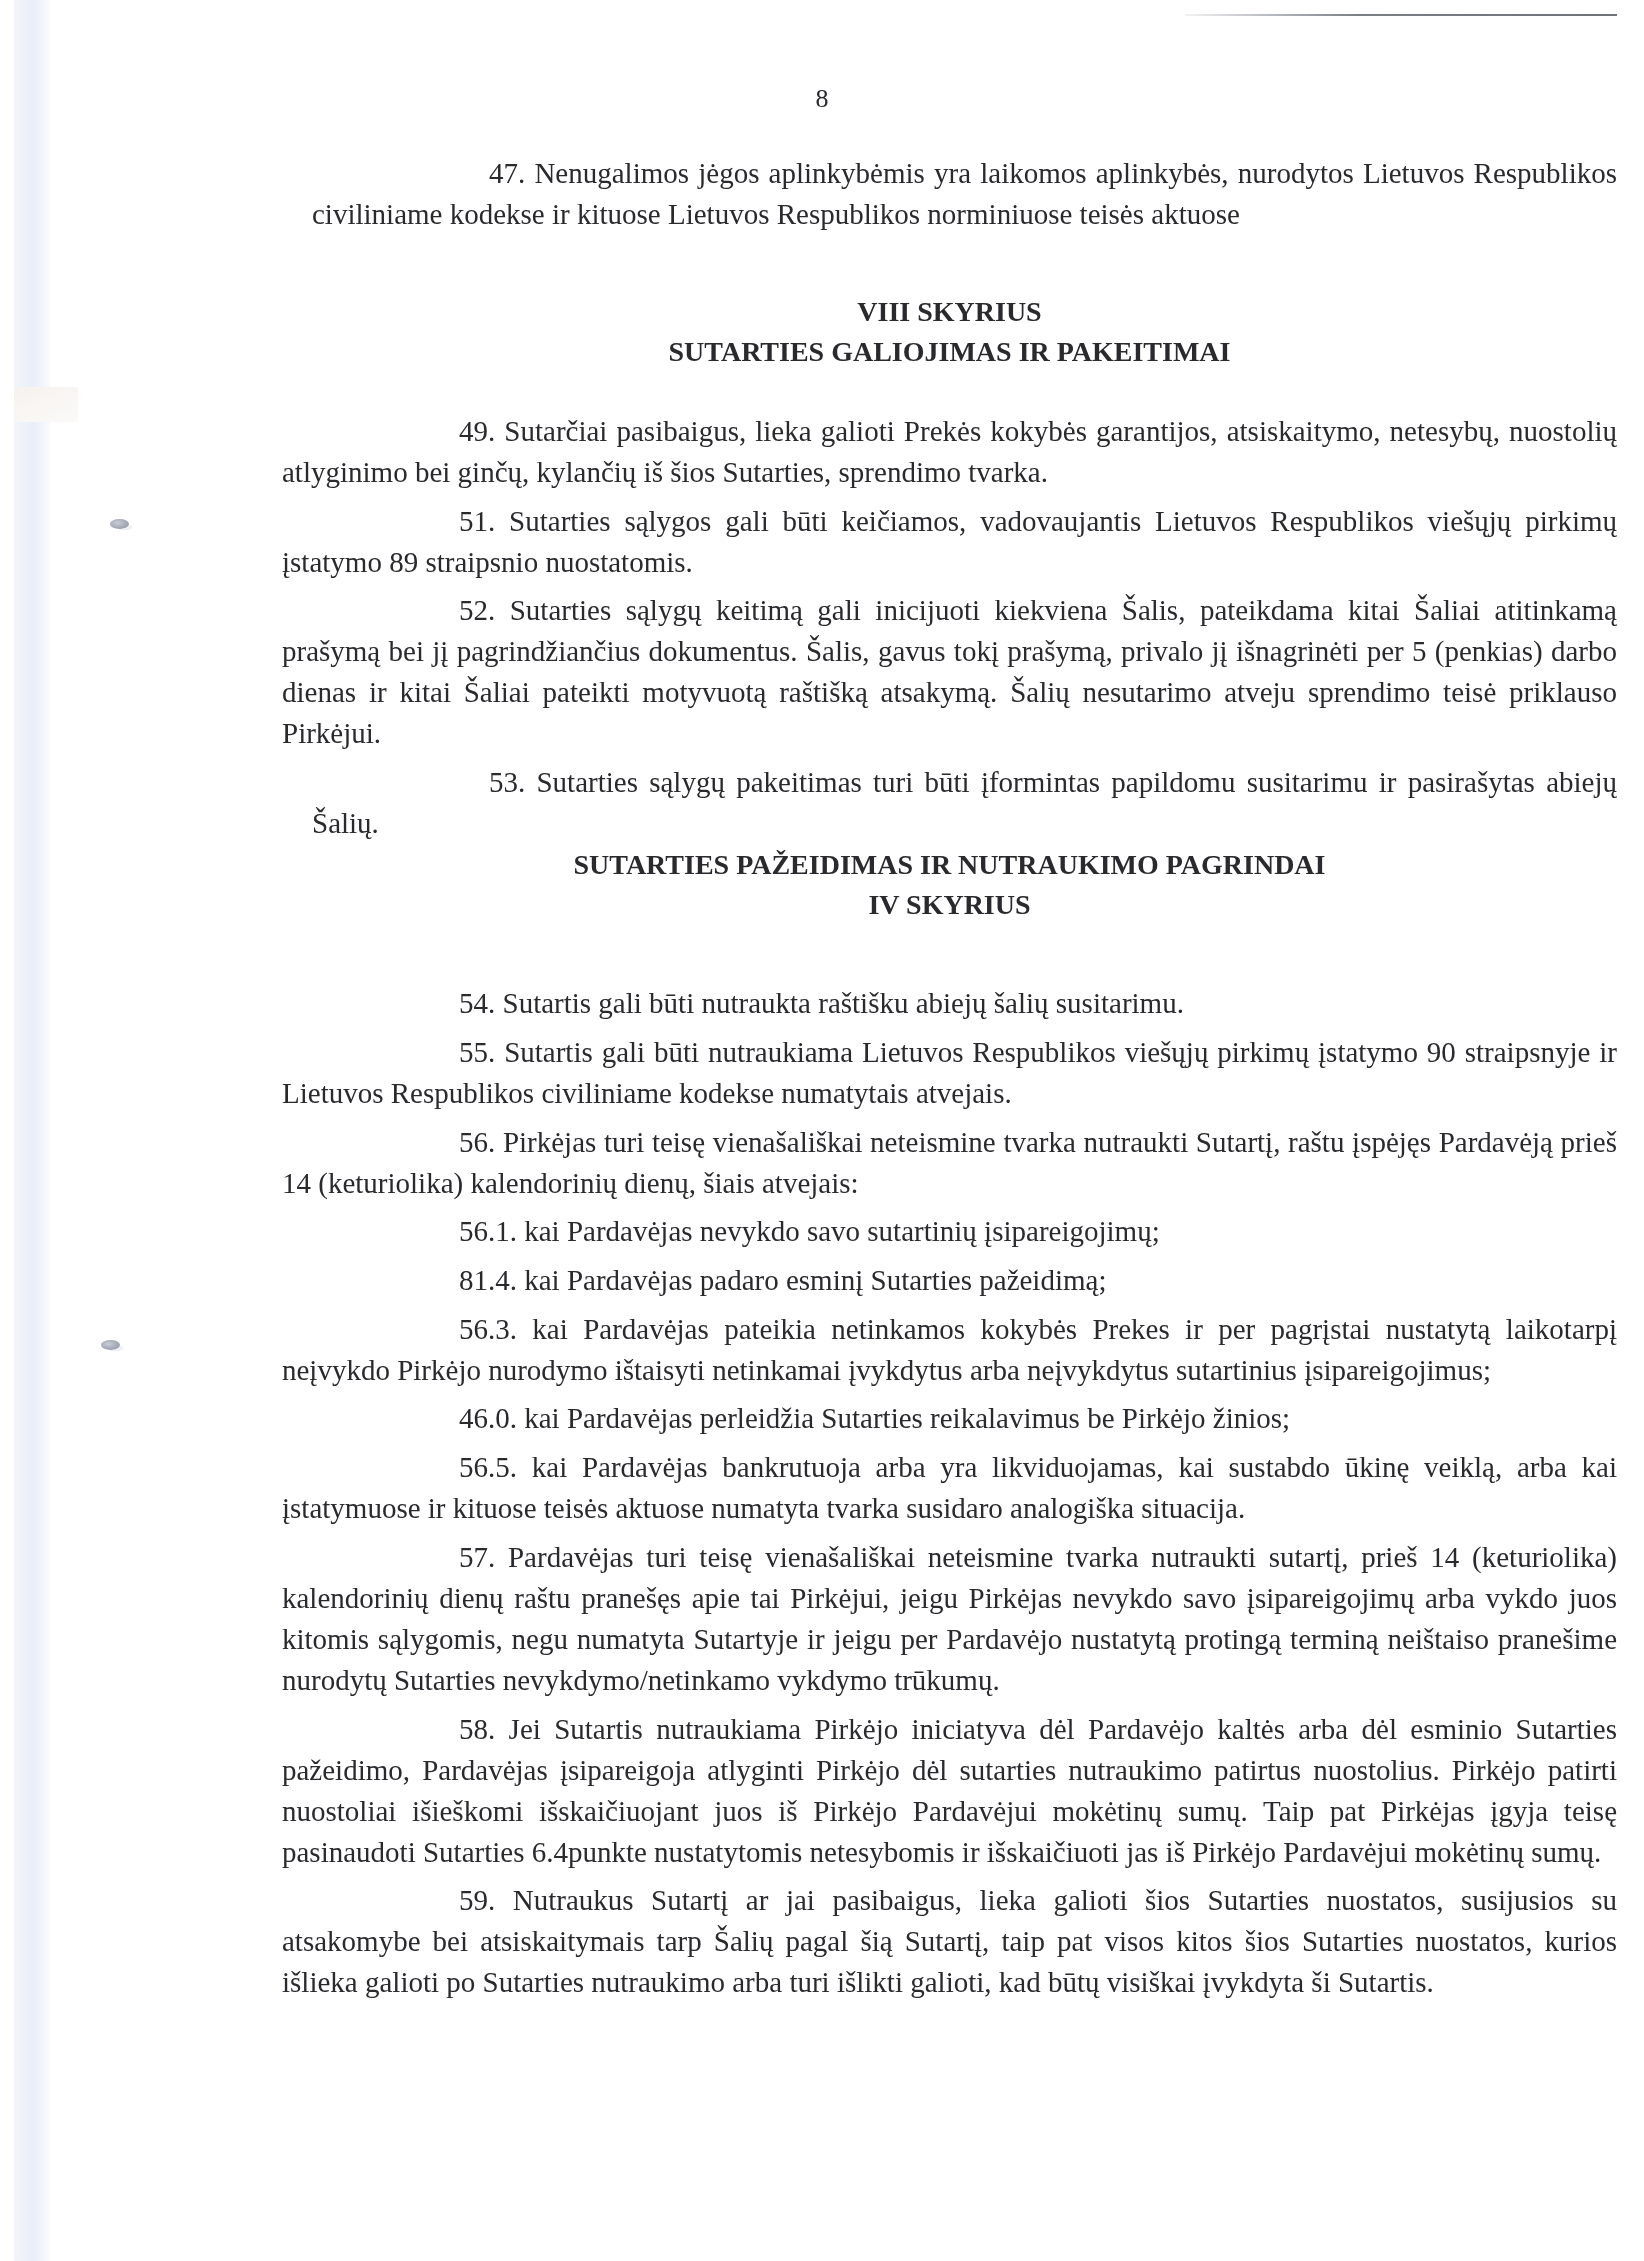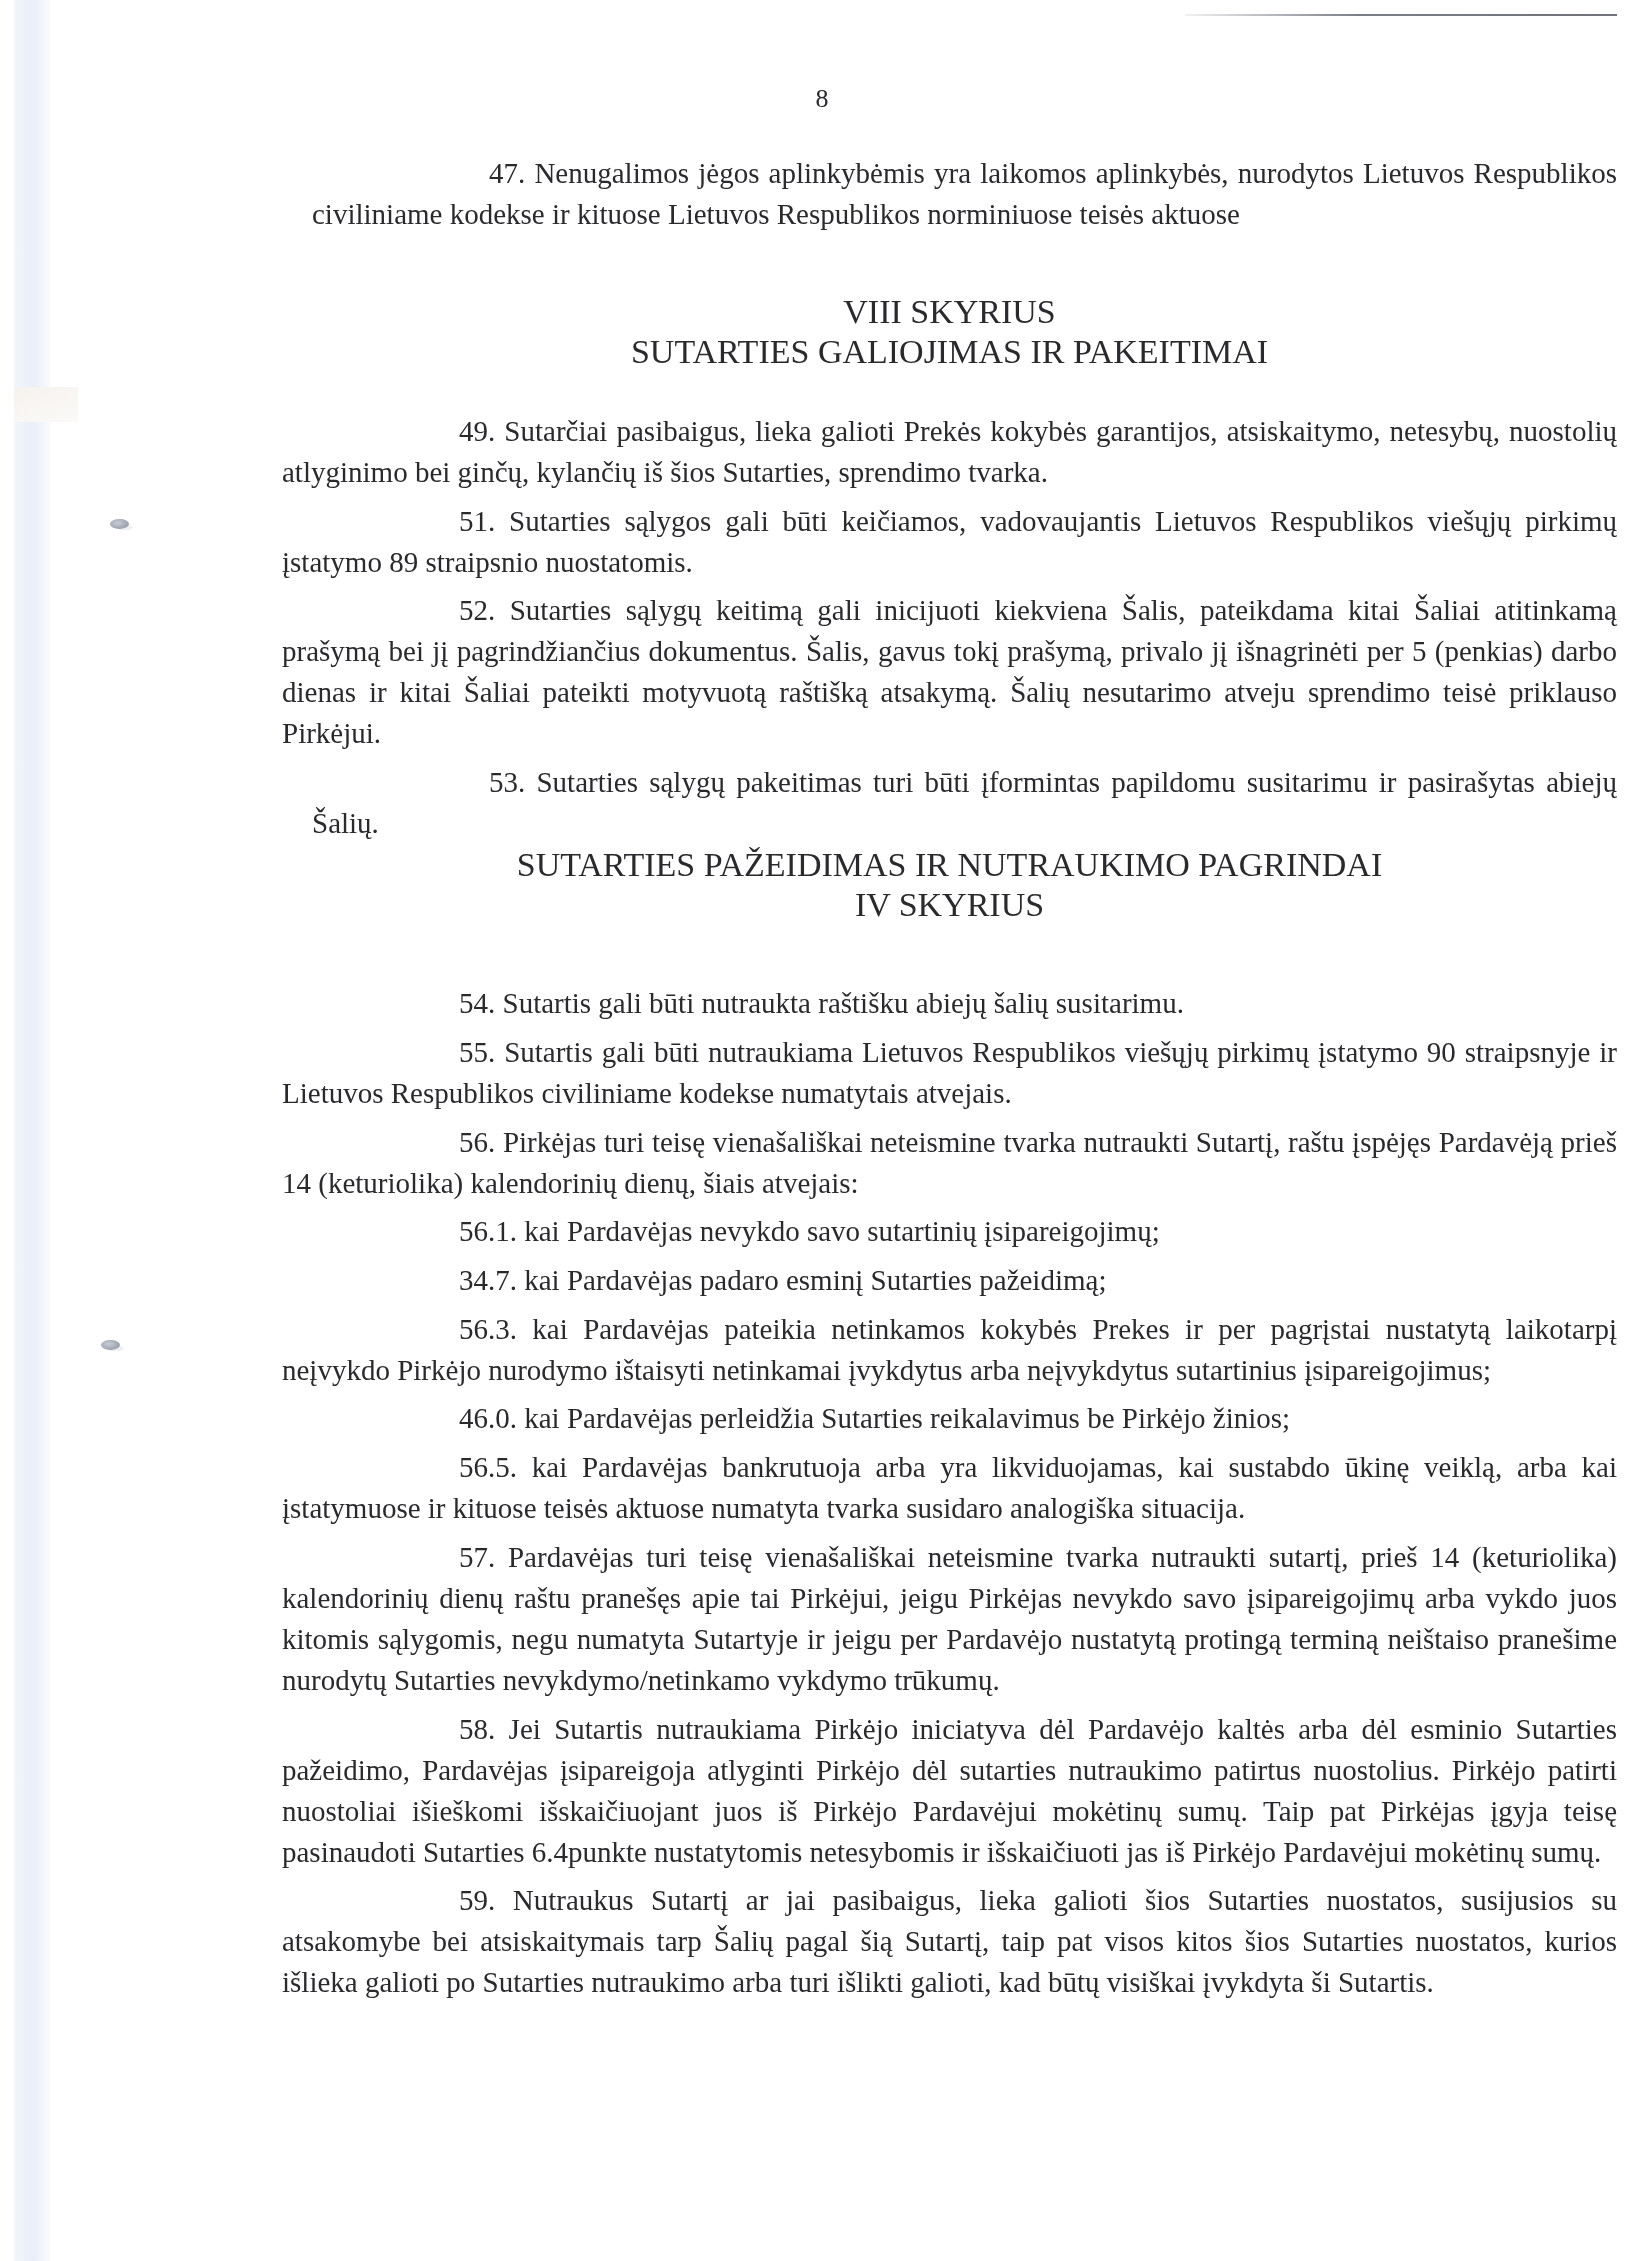--- a/index.html
+++ b/index.html
@@ -67,22 +67,22 @@
       line-height: 41px;
     }
     .para {
       text-align: justify;
       text-indent: 177px;
       margin: 0 0 7.7px 0;
     }
     .para.tight { margin-bottom: 0; margin-left: 30px; }
     .heading {
       text-align: center;
-      font-weight: normal;
-      font-size: 34px;
+      font-weight: bold;
+      font-size: 28px;
       line-height: 40px;
       margin: 0;
     }
     .heading-block-1 { margin-top: 57px; margin-bottom: 39px; }
     .heading-block-2 { margin-top: 1.3px; margin-bottom: 58px; }
   </style>
 </head>
 <body>
 
 <div class="scan-left-edge"></div>
@@ -112,21 +112,21 @@
   <div class="heading-block-2">
     <p class="heading">SUTARTIES PAŽEIDIMAS IR NUTRAUKIMO PAGRINDAI</p>
     <p class="heading">IV SKYRIUS</p>
   </div>
 
   <div>
     <p class="para">54. Sutartis gali būti nutraukta raštišku abiejų šalių susitarimu.</p>
     <p class="para">55. Sutartis gali būti nutraukiama Lietuvos Respublikos viešųjų pirkimų įstatymo 90 straipsnyje ir Lietuvos Respublikos civiliniame kodekse numatytais atvejais.</p>
     <p class="para">56. Pirkėjas turi teisę vienašališkai neteismine tvarka nutraukti Sutartį, raštu įspėjęs Pardavėją prieš 14 (keturiolika) kalendorinių dienų, šiais atvejais:</p>
     <p class="para">56.1. kai Pardavėjas nevykdo savo sutartinių įsipareigojimų;</p>
-    <p class="para">34.7. kai Pardavėjas padaro esminį Sutarties pažeidimą;</p>
+    <p class="para">81.4. kai Pardavėjas padaro esminį Sutarties pažeidimą;</p>
     <p class="para">56.3. kai Pardavėjas pateikia netinkamos kokybės Prekes ir per pagrįstai nustatytą laikotarpį neįvykdo Pirkėjo nurodymo ištaisyti netinkamai įvykdytus arba neįvykdytus sutartinius įsipareigojimus;</p>
     <p class="para">46.0. kai Pardavėjas perleidžia Sutarties reikalavimus be Pirkėjo žinios;</p>
     <p class="para">56.5. kai Pardavėjas bankrutuoja arba yra likviduojamas, kai sustabdo ūkinę veiklą, arba kai įstatymuose ir kituose teisės aktuose numatyta tvarka susidaro analogiška situacija.</p>
     <p class="para">57. Pardavėjas turi teisę vienašališkai neteismine tvarka nutraukti sutartį, prieš 14 (keturiolika) kalendorinių dienų raštu pranešęs apie tai Pirkėjui, jeigu Pirkėjas nevykdo savo įsipareigojimų arba vykdo juos kitomis sąlygomis, negu numatyta Sutartyje ir jeigu per Pardavėjo nustatytą protingą terminą neištaiso pranešime nurodytų Sutarties nevykdymo/netinkamo vykdymo trūkumų.</p>
     <p class="para">58. Jei Sutartis nutraukiama Pirkėjo iniciatyva dėl Pardavėjo kaltės arba dėl esminio Sutarties pažeidimo, Pardavėjas įsipareigoja atlyginti Pirkėjo dėl sutarties nutraukimo patirtus nuostolius. Pirkėjo patirti nuostoliai išieškomi išskaičiuojant juos iš Pirkėjo Pardavėjui mokėtinų sumų.  Taip pat Pirkėjas įgyja teisę pasinaudoti Sutarties 6.4punkte nustatytomis netesybomis ir išskaičiuoti jas iš Pirkėjo Pardavėjui mokėtinų sumų.</p>
     <p class="para">59. Nutraukus Sutartį ar jai pasibaigus, lieka galioti šios Sutarties nuostatos, susijusios su atsakomybe bei atsiskaitymais tarp Šalių pagal šią Sutartį, taip pat visos kitos šios Sutarties nuostatos, kurios išlieka galioti po Sutarties nutraukimo arba turi išlikti galioti, kad būtų visiškai įvykdyta ši Sutartis.</p>
   </div>
 
 </div>
 

